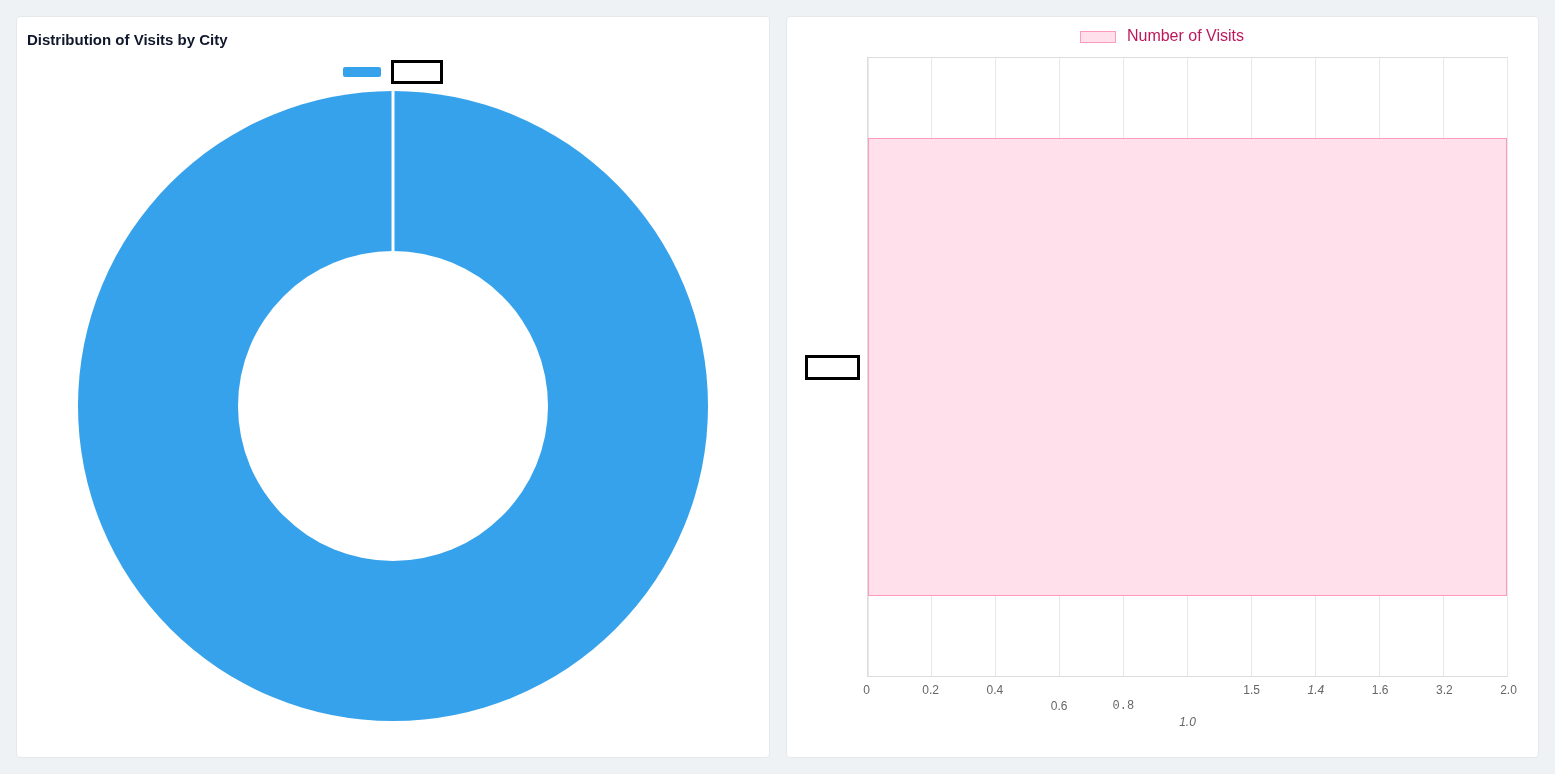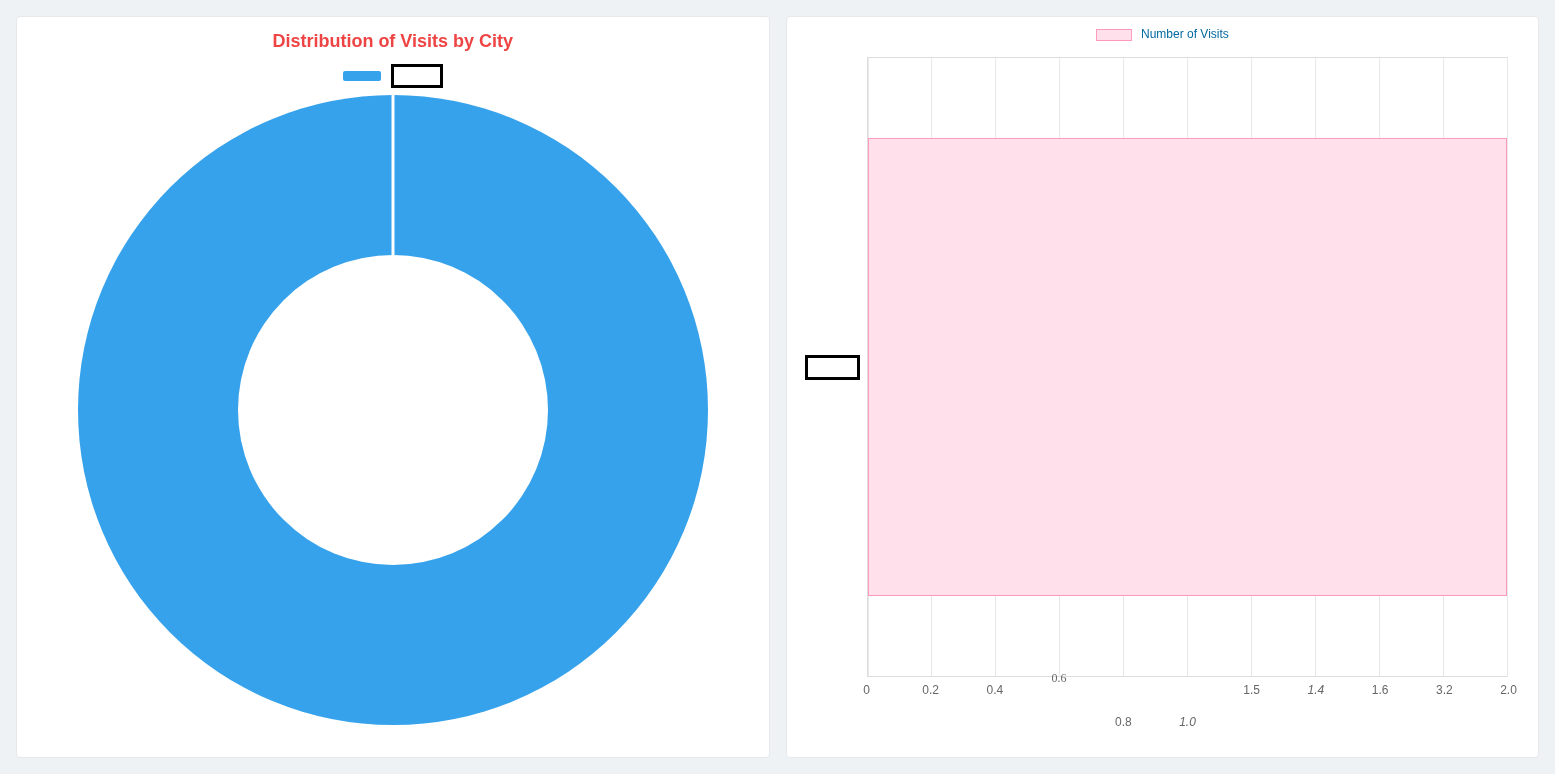--- a/index.html
+++ b/index.html
@@ -21,24 +21,24 @@
   .panel {
     background: #ffffff;
     border: 1px solid #e6e9ec;
     border-radius: 4px;
     flex: 1;
     position: relative;
     box-sizing: border-box;
     padding: 10px;
   }
   .chart-title {
-    text-align: center;
-    font-size: 18px;
+    text-align: left;
+    font-size: 15px;
     font-weight: 700;
-    color: #ef4444;
+    color: #0f172a;
     margin: 4px 0 8px 0;
   }
   
   .donut-area {
     position: relative;
     width: 100%;
     height: calc(100% - 30px);
   }
   .donut-legend {
     position: absolute;
@@ -72,22 +72,22 @@
     transform: translateX(-50%);
   }
   
   .bar-area {
     position: relative;
     width: 100%;
     height: calc(100% - 30px);
   }
   .bar-legend {
     text-align: center;
-    font-size: 12px;
-    color: #0369a1;
+    font-size: 16px;
+    color: #be185d;
     margin-bottom: 24px;
   }
   .bar-legend-swatch {
     display: inline-block;
     width: 36px;
     height: 12px;
     vertical-align: middle;
     margin-right: 6px;
     box-sizing: border-box;
   }
@@ -175,22 +175,22 @@
           <div class="gridline-v" style="left: 100%;"></div>
           <div class="bar-rect" style="left: 0%; width: 100%; top: 13%; bottom: 13%; background: rgb(255, 224, 235); border: 1px solid rgb(255, 154, 184);"></div>
         </div>
 
       <div class="bar-y-label-box" id="bar-y-box" style="left: 8px; top: 328px;">
         <span></span>
       </div>
     <div class="x-tick" style="position: absolute; left: 70px; top: 656px;">0</div>
         <div class="x-tick" style="position: absolute; left: 134.2px; top: 656px;">0.2</div>
         <div class="x-tick" style="position: absolute; left: 198.4px; top: 656px;">0.4</div>
-        <div class="x-tick" style="position: absolute; left: 262.6px; top: 644px; font-family: Liberation Serif, serif;">0.6</div>
-        <div class="x-tick" style="position: absolute; left: 326.8px; top: 688px;">0.8</div>
+        <div class="x-tick" style="position: absolute; left: 262.6px; top: 672px;">0.6</div>
+        <div class="x-tick" style="position: absolute; left: 326.8px; top: 672px; font-family: Liberation Mono, monospace;">0.8</div>
         <div class="x-tick" style="position: absolute; left: 391px; top: 688px; font-style: italic;">1.0</div>
         <div class="x-tick" style="position: absolute; left: 455.2px; top: 656px;">1.5</div>
         <div class="x-tick" style="position: absolute; left: 519.4px; top: 656px; font-style: italic;">1.4</div>
         <div class="x-tick" style="position: absolute; left: 583.6px; top: 656px; text-align: center;">1.6</div>
         <div class="x-tick" style="position: absolute; left: 647.8px; top: 656px;">3.2</div>
         <div class="x-tick" style="position: absolute; left: 712px; top: 656px;">2.0</div>
       </div>
   </div>
 
 </div>

